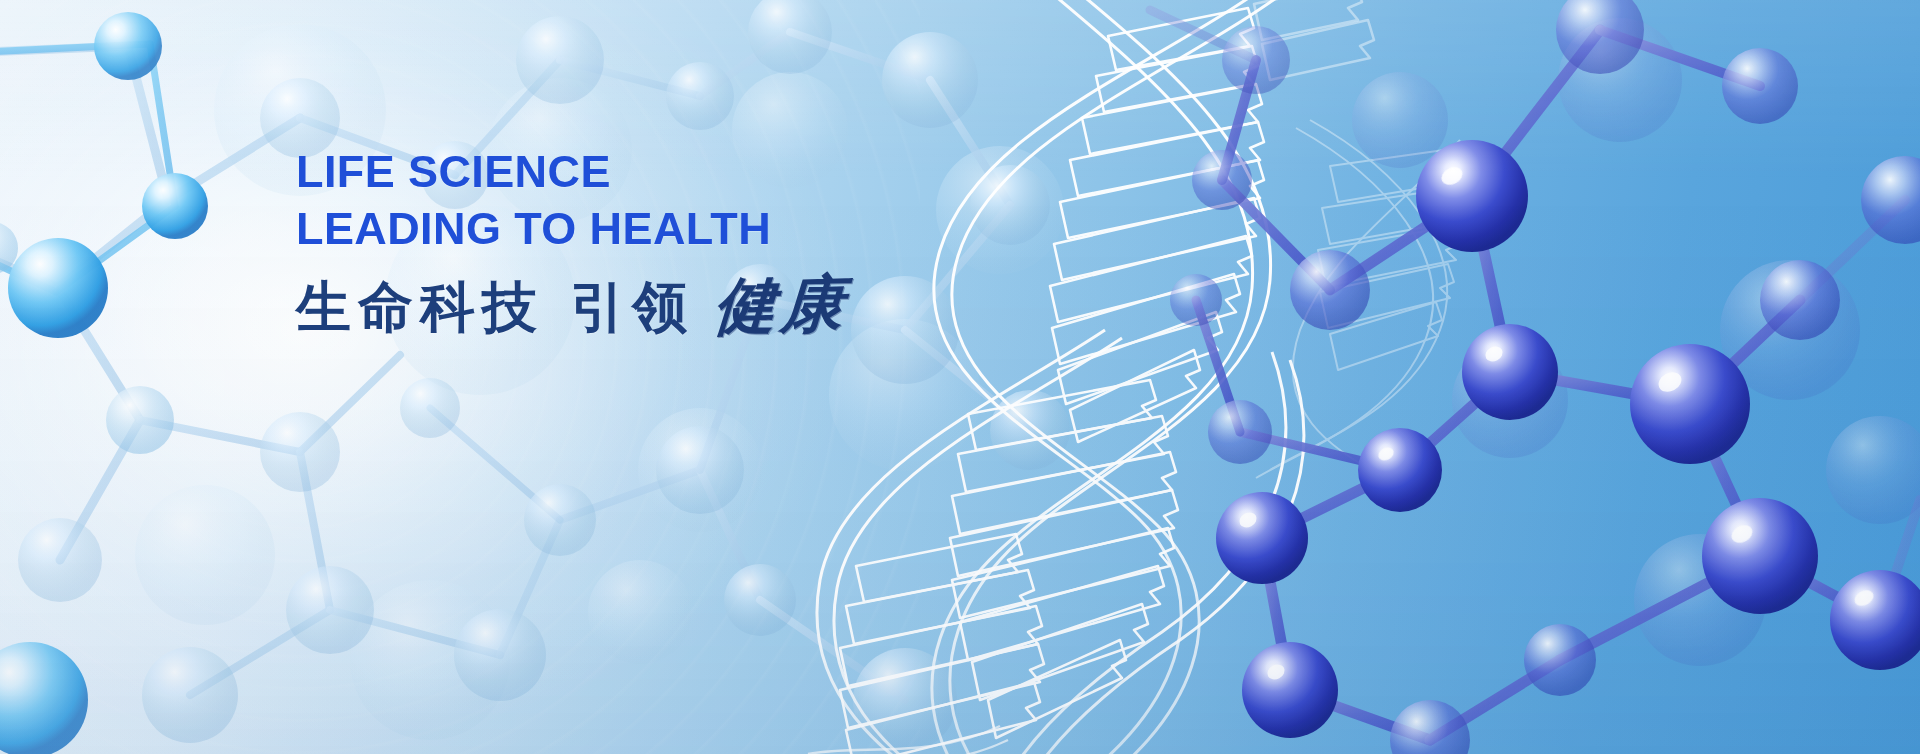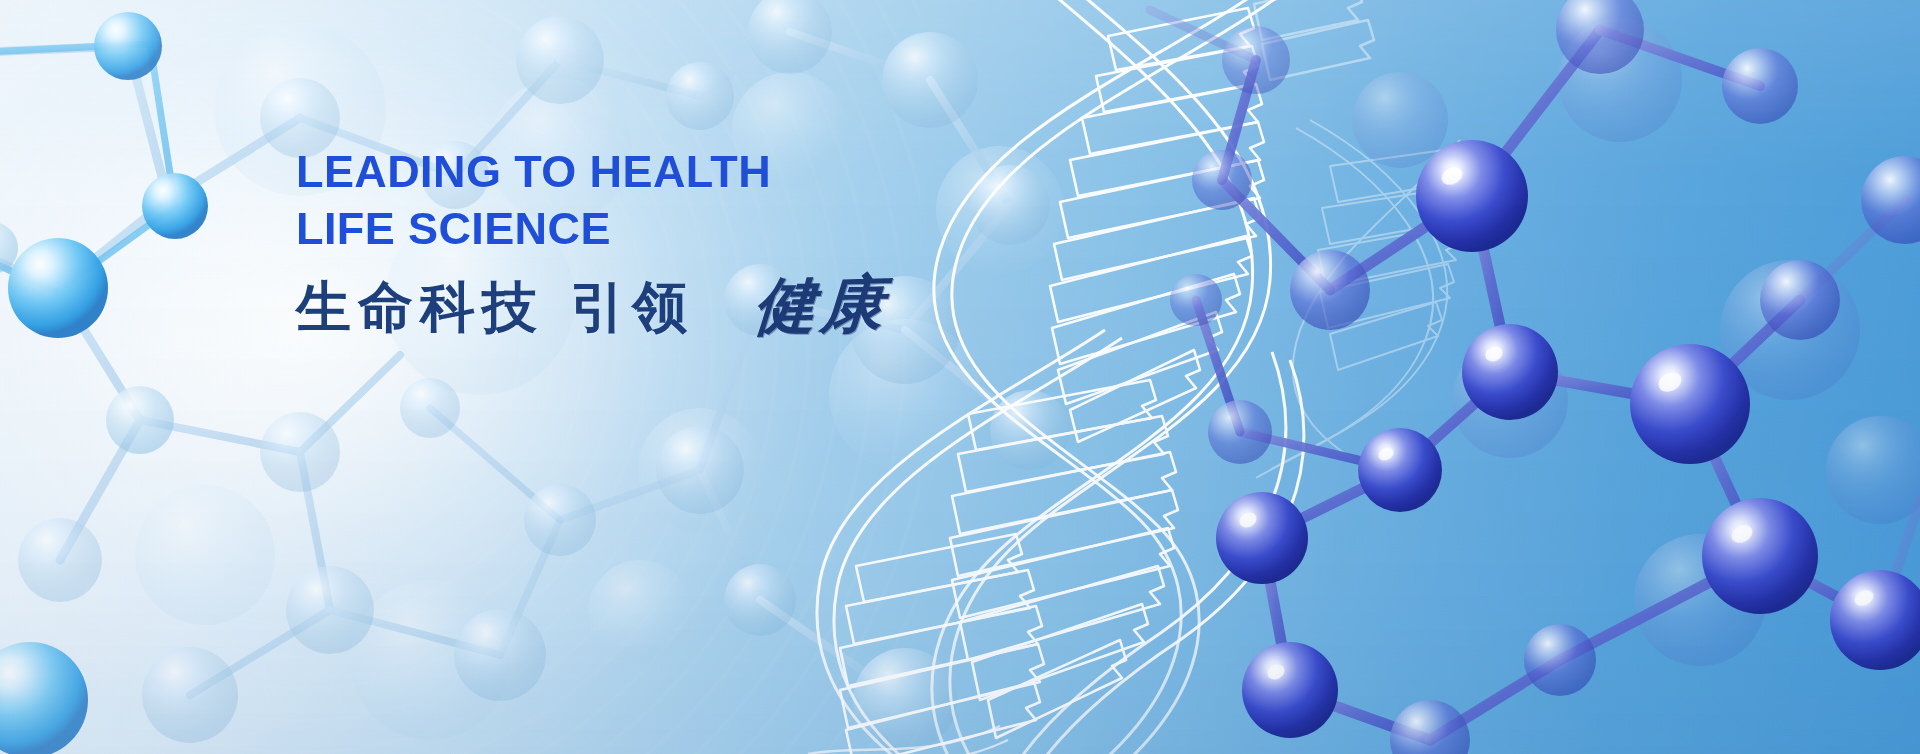--- a/index.html
+++ b/index.html
@@ -79,21 +79,20 @@
     letter-spacing:0.4px;
     font-family:"Liberation Sans","DejaVu Sans",sans-serif;
     white-space:nowrap;
     text-shadow:0 1px 0 rgba(255,255,255,.28);
   }
   .cn-row{
     margin-top:19px;
     display:flex;
     align-items:center;
     white-space:nowrap;
-    gap:40px;
   }
   .cn-main{
     color:#1d3f7c;
     font-size:55px;
     line-height:62px;
     font-weight:600;
     letter-spacing:7px;
     font-family:"DejaVu Sans","Liberation Sans",sans-serif;
     text-shadow:0 1px 1px rgba(255,255,255,.30);
   }
@@ -413,21 +412,21 @@
         <ellipse cx="1248" cy="520" rx="9" ry="7" transform="rotate(-28 1248 520)"></ellipse>
         <ellipse cx="1276" cy="672" rx="9" ry="7" transform="rotate(-28 1276 672)"></ellipse>
         <ellipse cx="1386" cy="454" rx="8" ry="6" transform="rotate(-28 1386 454)"></ellipse>
       </g>
     </svg>
   </div>
 
   <div class="bg-vign"></div>
 
   <div class="copy">
+    <div class="en-line">LIFE SCIENCE</div>
     <div class="en-line">LEADING TO HEALTH</div>
-    <div class="en-line">LIFE SCIENCE</div>
     <div class="cn-row">
       <span class="cn-main">生命科技 引领</span>
       <span class="cn-brush">健康</span>
     </div>
   </div>
 
 </div>
 
 </body></html>

